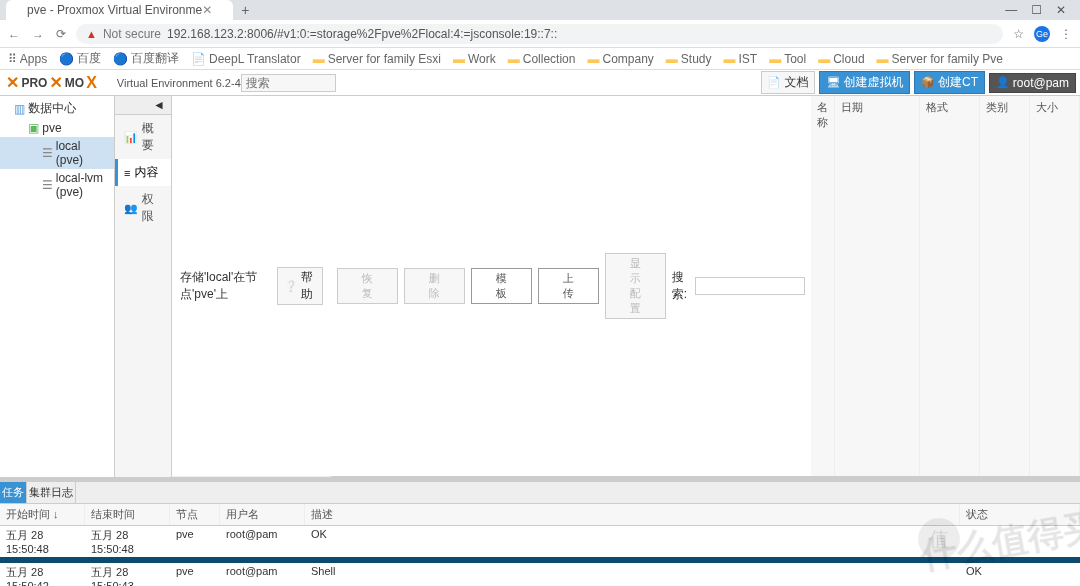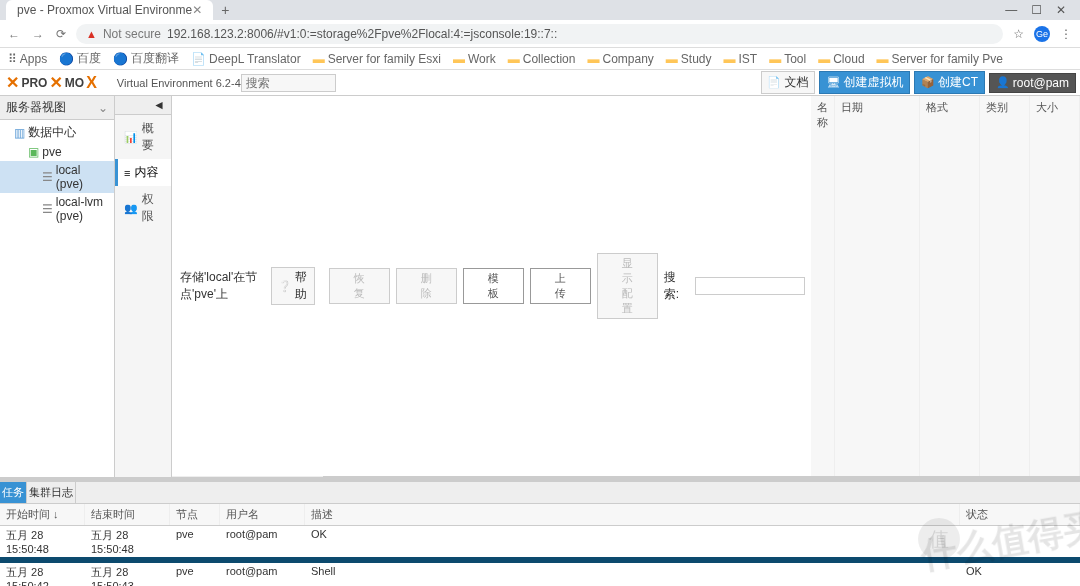--- a/index.html
+++ b/index.html
@@ -1,19 +1,19 @@
 <!DOCTYPE html>
 <html><head>
 <meta charset="utf-8">
 <style>
 *{margin:0;padding:0;box-sizing:border-box;font-family:"Microsoft YaHei",Arial,sans-serif;font-size:12px}
 body{width:1080px;height:586px;overflow:hidden;background:#fff;color:#333}
 .browser-top{height:20px;background:#dee1e6;display:flex;align-items:center;justify-content:space-between}
 .tabs-row{display:flex;align-items:center;height:20px}
-.tab{background:#fff;border-radius:6px 6px 0 0;height:20px;min-width:150px;display:flex;align-items:center;padding:0 11px;margin-left:6px;font-size:11px;color:#555}
+.tab{background:#fff;border-radius:6px 6px 0 0;height:20px;min-width:150px;display:flex;align-items:center;padding:0 21px;margin-left:6px;font-size:11px;color:#555}
 .tab .xicon{margin-left:auto;color:#888}
 .newtab{color:#666;margin:0 8px;font-size:14px}
 .window-btns{display:flex;gap:14px;padding:0 14px;color:#555}
 .addr-bar{height:28px;background:#fff;border-bottom:1px solid #ddd;display:flex;align-items:center;padding:0 8px;gap:10px}
 .nav-icons{display:flex;gap:12px;color:#777;align-items:center}
 .url-box{flex:1;display:flex;align-items:center;gap:6px;background:#f1f3f4;border-radius:12px;height:20px;padding:0 10px;font-size:11px;color:#555}
 .warn{color:#d93025;font-size:11px}
 .notsecure{color:#777}
 .right-icons{display:flex;gap:10px;align-items:center;color:#666}
 .avatar{width:16px;height:16px;border-radius:50%;background:#1a73e8;color:#fff;display:flex;align-items:center;justify-content:center;font-size:9px}
@@ -43,21 +43,21 @@
 .content-area{flex:1;display:flex;flex-direction:row}
 .content-title{padding:4px 8px;font-size:11px;border-bottom:1px solid #eee;display:flex;justify-content:space-between;align-items:center}
 .help-btn{border:1px solid #ccc;background:#f7f7f7;padding:1px 6px;font-size:11px;display:flex;align-items:center;gap:3px}
 .subtabs{display:flex;flex-direction:column;flex:1}
 .subtab{padding:5px 6px;display:flex;align-items:center;gap:4px;font-size:11px;border-left:3px solid transparent;color:#555}
 .subtab.active{border-left-color:#3892d4;background:#fff;color:#000}
 .toolbar{border-bottom:1px solid #ccc;padding:4px 6px;display:flex;align-items:center;gap:6px}
 .tbtn{border:1px solid #ccc;background:#f7f7f7;padding:2px 24px;font-size:11px;color:#555;cursor:pointer}
 .tbtn.disabled{color:#bbb}
 .tbtn.active{background:#fff;border-color:#999}
-.toolbar-right{margin-left:auto;display:flex;align-items:center;gap:16px}
+.toolbar-right{margin-left:auto;display:flex;align-items:center;gap:8px}
 .search-box{border:1px solid #ccc;width:110px;height:18px}
 .grid-header{display:flex;border-bottom:1px solid #ccc;background:#f7f7f7}
 .gh-cell{padding:4px 6px;font-size:11px;border-right:1px solid #eee;color:#555}
 .gh-name{flex:1}.gh-date{width:85px}.gh-format{width:60px}.gh-type{width:50px}.gh-size{width:50px}
 .grid-body{flex:1;background:#fff}
 .tasks-panel{border-top:5px solid #ccc;height:109px;display:flex;flex-direction:column}
 .tasks-tabs{display:flex;background:#eee;border-bottom:1px solid #ccc}
 .task-tab{padding:3px 2px;font-size:11px;cursor:pointer;border-right:1px solid #ccc}
 .task-tab.active{background:#3892d4;color:#fff}
 .task-header{display:flex;background:#f7f7f7;border-bottom:1px solid #ccc}
@@ -161,24 +161,20 @@
   <div class="header-right">
     <div class="hbtn">📄 <span>文档</span></div>
     <div class="hbtn blue">🖥 <span>创建虚拟机</span></div>
     <div class="hbtn blue">📦 <span>创建CT</span></div>
     <div class="hbtn dark">👤 <span>root@pam</span></div>
   </div>
 </div>
 
 <div class="main-area">
   <div class="left-panel">
-    <div class="panel-title">
-      <span>服务器视图</span>
-      <span class="gear">⌄</span>
-    </div>
     <div class="tree">
       <div class="tree-item ind1">
           <span class="icon-dc">▥</span>
           <span>数据中心</span>
         </div>
       <div class="tree-item ind2">
           <span class="icon-node">▣</span>
           <span>pve</span>
         </div>
       <div class="tree-item ind3 sel">

